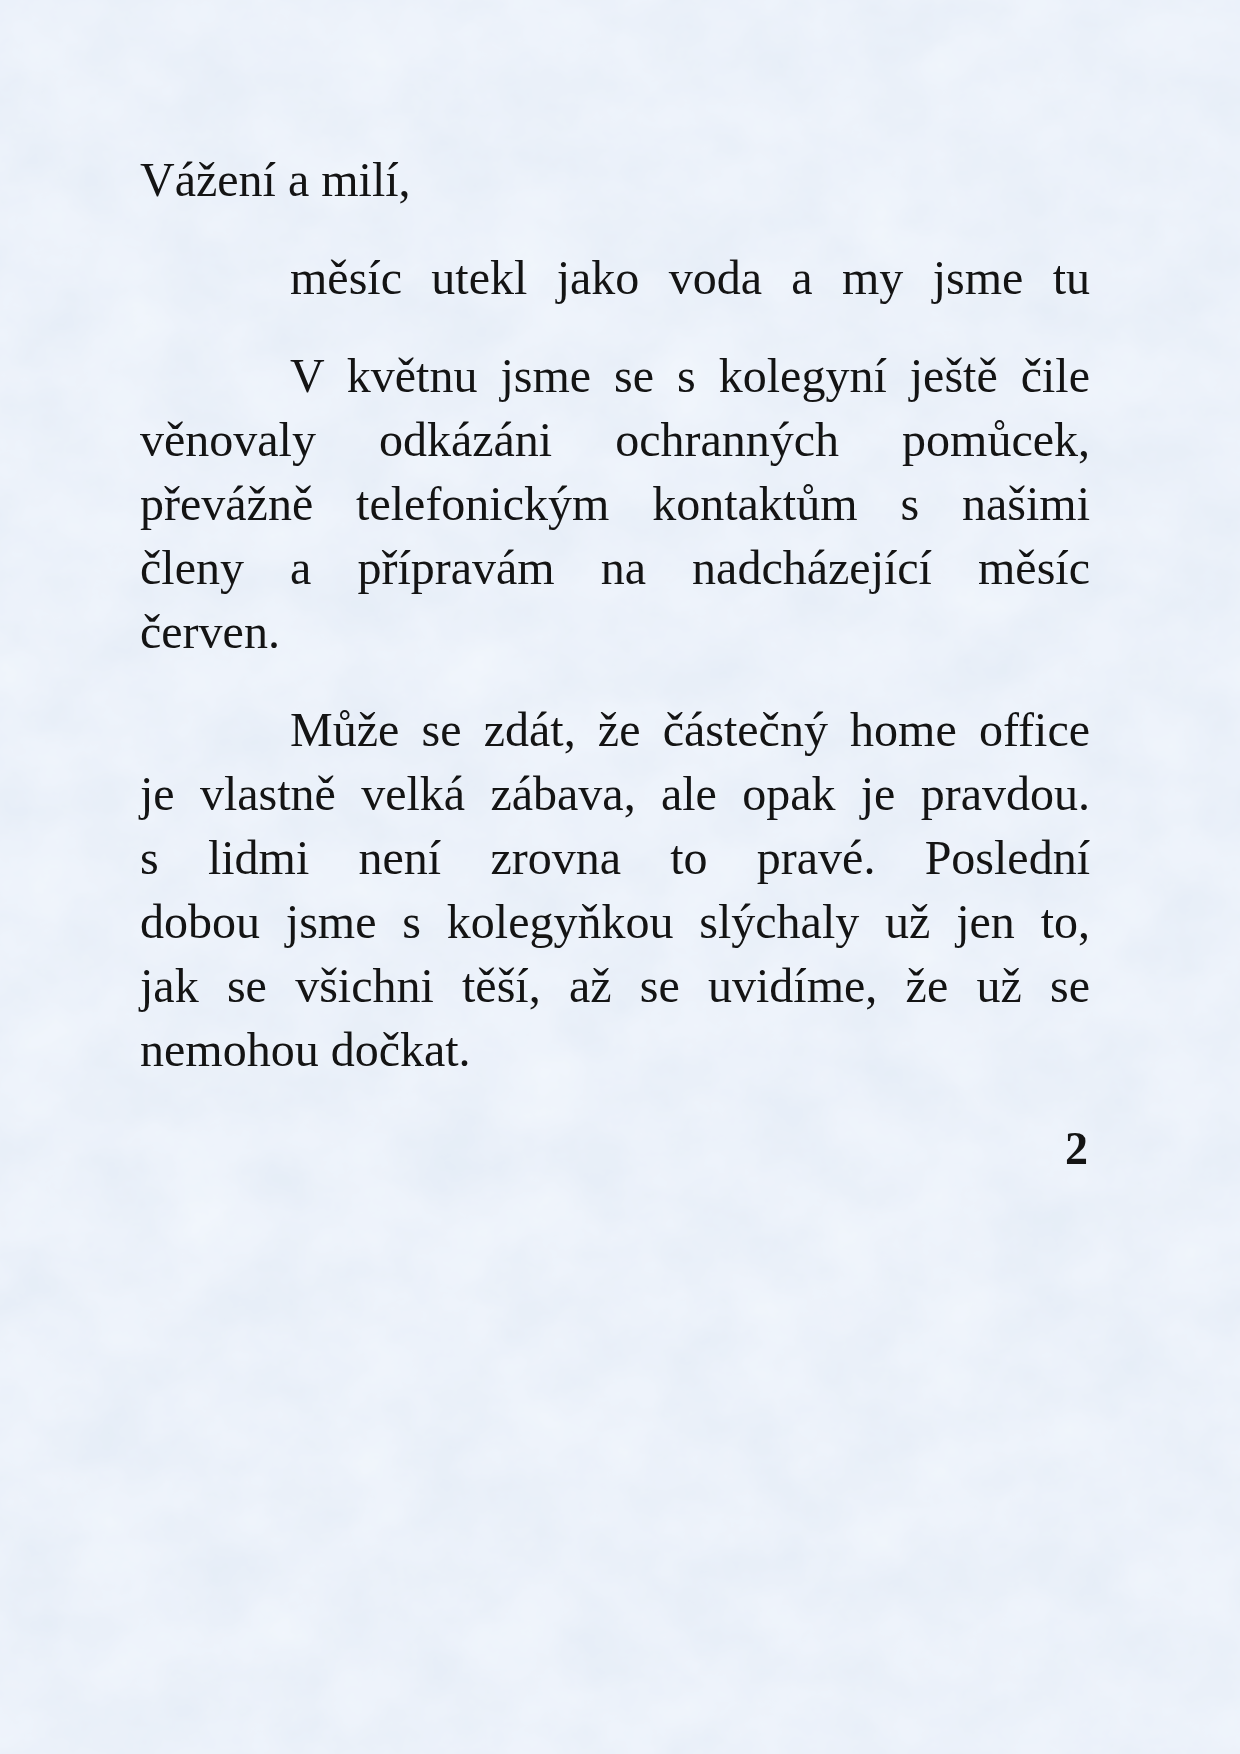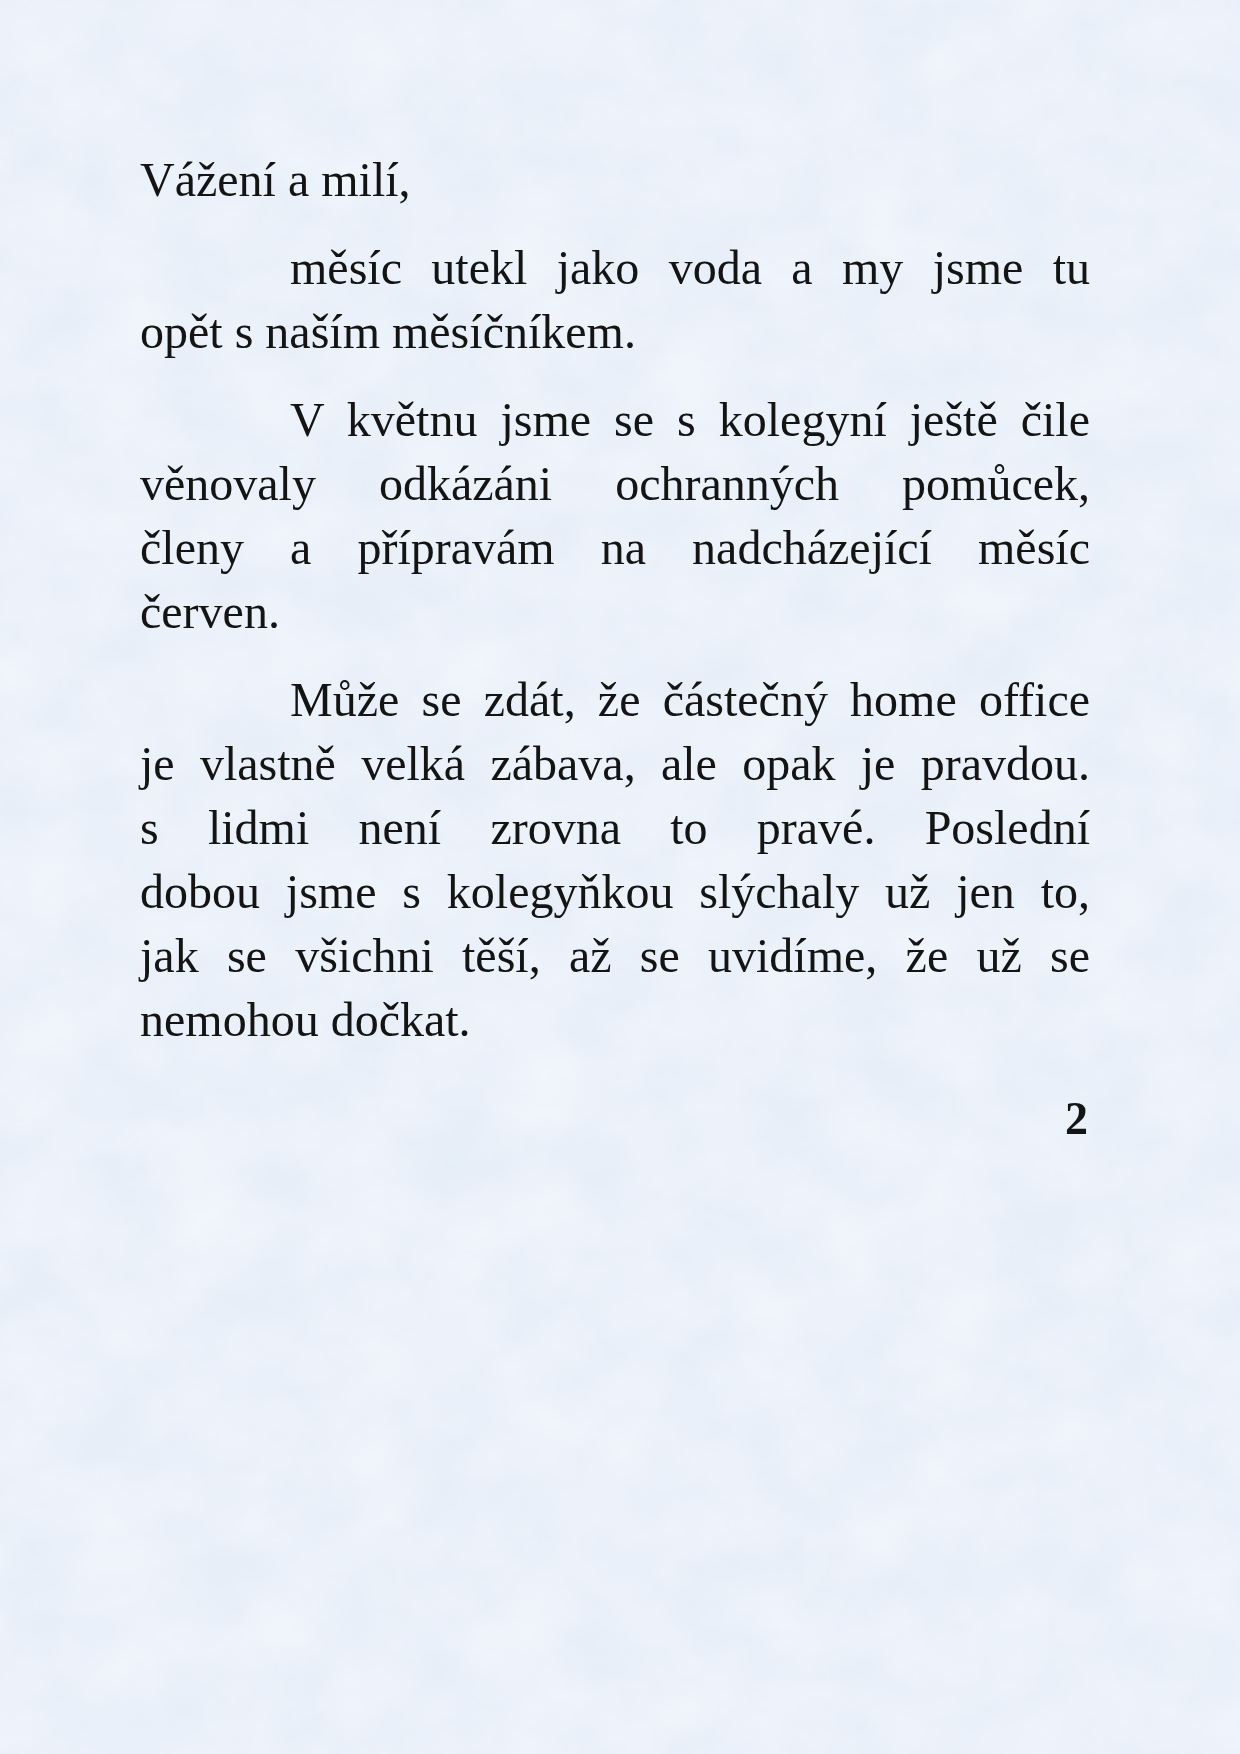--- a/index.html
+++ b/index.html
@@ -44,21 +44,21 @@
   }
   .line.first {
     padding-left: 150px;
   }
   .line.last,
   .salutation {
     text-align: left;
     text-align-last: left;
   }
   .para {
-    margin-top: 24px;
+    margin-top: 34px;
   }
   .page-number {
     margin-top: 35px;
     text-align: right;
     text-align-last: right;
     font-weight: bold;
     font-size: 46px;
     line-height: 64px;
     padding-right: 2px;
   }
@@ -83,26 +83,26 @@
     </defs>
     <rect x="0" y="0" width="1240" height="1754" filter="url(#paperTex)"></rect>
   </svg>
 
   <div class="content">
 
     <div class="line salutation">Vážení a milí,</div>
 
     <div class="para">
       <div class="line first">měsíc utekl jako voda a my jsme tu</div>
-      <div class="line last">opět s naším měsíčníkem.</div>
     </div>
 
     <div class="para">
       <div class="line first">V květnu jsme se s kolegyní ještě čile</div>
       <div class="line">věnovaly odkázáni ochranných pomůcek,</div>
+      <div class="line">převážně telefonickým kontaktům s našimi</div>
       <div class="line">členy a přípravám na nadcházející měsíc</div>
       <div class="line last">červen.</div>
     </div>
 
     <div class="para">
       <div class="line first">Může se zdát, že částečný home office</div>
       <div class="line">je vlastně velká zábava, ale opak je pravdou.</div>
       <div class="line">s lidmi není zrovna to pravé. Poslední</div>
       <div class="line">dobou jsme s kolegyňkou slýchaly už jen to,</div>
       <div class="line">jak se všichni těší, až se uvidíme, že už se</div>

